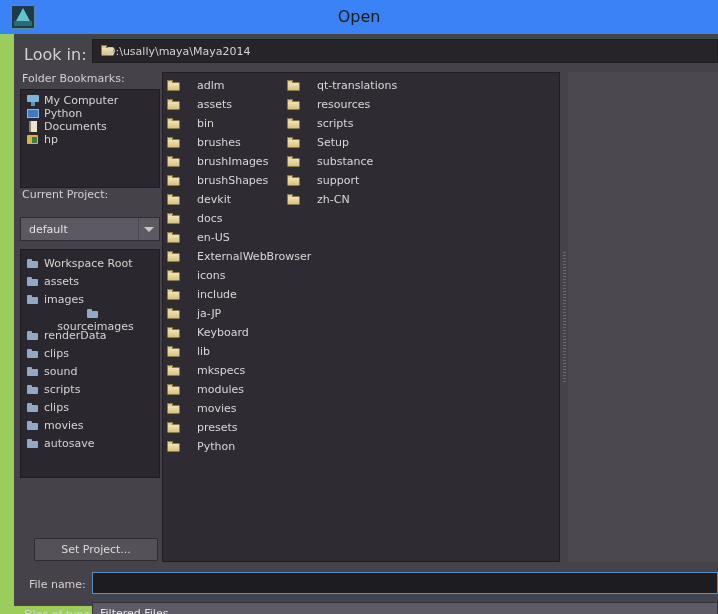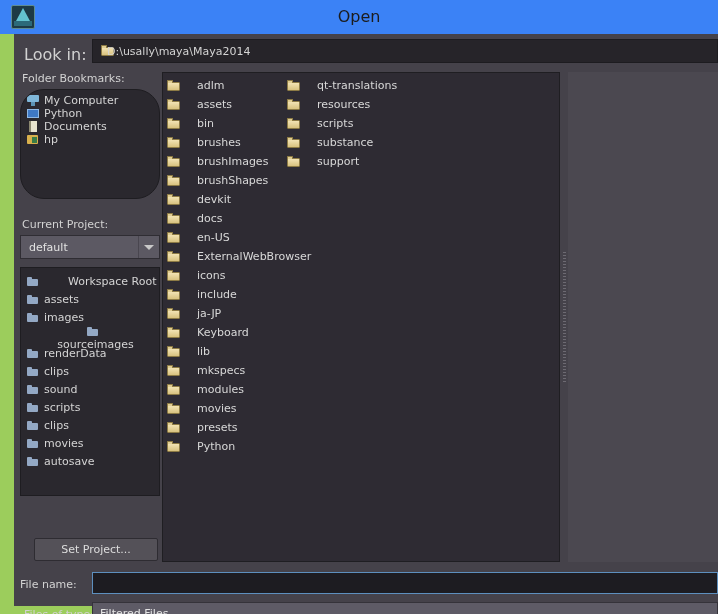--- a/index.html
+++ b/index.html
@@ -128,22 +128,21 @@
     margin: 0 0 4px 2px;
   }
   .listbox {
     background: #2a282e;
     border: 1px solid #1e1d21;
     box-sizing: border-box;
     overflow: hidden;
     padding: 4px 0 0 0;
   }
   #bookmarks-list {
-    height: 110px;
-    border-radius: 24px;
+    height: 99px;
   }
   #project-list {
     height: 229px;
   }
   .list-row {
     display: flex;
     align-items: center;
     height: 13px;
     padding: 0 0 0 6px;
     white-space: nowrap;
@@ -214,21 +213,21 @@
     content: "";
     position: absolute; left: 0; top: 1px;
     width: 5px; height: 3px;
     background: #93a8c4;
     border-radius: 1px 1px 0 0;
   }
 
   
   #project-combo {
     position: relative;
-    margin-top: 4px;
+    margin-top: 16px;
     height: 24px;
     background: #5c5963;
     border: 1px solid #2f2d33;
     box-sizing: border-box;
   }
   #project-combo .combo-text {
     position: absolute;
     left: 8px; top: 5px;
     font-size: 11px;
     color: #e2e2e2;
@@ -353,21 +352,21 @@
   
   #filename-row {
     position: absolute;
     left: 0;
     top: 538px;
     width: 704px;
     height: 24px;
   }
   #filename-label {
     position: absolute;
-    left: 6px; top: 6px;
+    left: 15px; top: 6px;
     font-size: 11px;
     color: #d2d2d2;
   }
   #filename-input {
     position: absolute;
     left: 78px; top: 0;
     right: 0;
     height: 22px;
     background: #1d1c21;
     border: 1px solid #5d8fbe;
@@ -445,30 +444,30 @@
           <div class="list-row">
             <span class="ic ic-doc"></span>
             <span class="lbl">Documents</span>
           </div>
           <div class="list-row">
             <span class="ic ic-hp"></span>
             <span class="lbl">hp</span>
           </div>
         </div>
 
-      <div class="section-label" style="margin-top:19px;">Current Project:</div>
+      <div class="section-label" style="margin-top:0;">Current Project:</div>
       <div id="project-combo">
         <span class="combo-text">default</span>
         <span class="combo-arrow-box">
             <span class="combo-arrow"></span>
           </span>
       </div>
 
       <div class="listbox" id="project-list" style="margin-top:8px;">
-          <div class="list-row" style="height: 18px; gap: 24px;">
+          <div class="list-row" style="height: 18px;">
             <span class="ic ic-folder-blue"></span>
             <span class="lbl">Workspace Root</span>
           </div>
           <div class="list-row" style="height: 18px;">
             <span class="ic ic-folder-blue"></span>
             <span class="lbl">assets</span>
           </div>
           <div class="list-row" style="height: 18px;">
             <span class="ic ic-folder-blue"></span>
             <span class="lbl">images</span>
@@ -601,25 +600,33 @@
           <div class="file-row">
             <span class="ic-folder-yellow"></span>
             <span class="fname">resources</span>
           </div>
           <div class="file-row">
             <span class="ic-folder-yellow"></span>
             <span class="fname">scripts</span>
           </div>
           <div class="file-row">
             <span class="ic-folder-yellow"></span>
+            <span class="fname">Setup</span>
+          </div>
+          <div class="file-row">
+            <span class="ic-folder-yellow"></span>
             <span class="fname">substance</span>
           </div>
           <div class="file-row">
             <span class="ic-folder-yellow"></span>
             <span class="fname">support</span>
+          </div>
+          <div class="file-row">
+            <span class="ic-folder-yellow"></span>
+            <span class="fname">zh-CN</span>
           </div>
         </div>
     </div>
 
     <div id="splitter">
         <div class="grip"></div>
       </div>
     <div id="right-pane"></div>
 
     <div id="filename-row">

